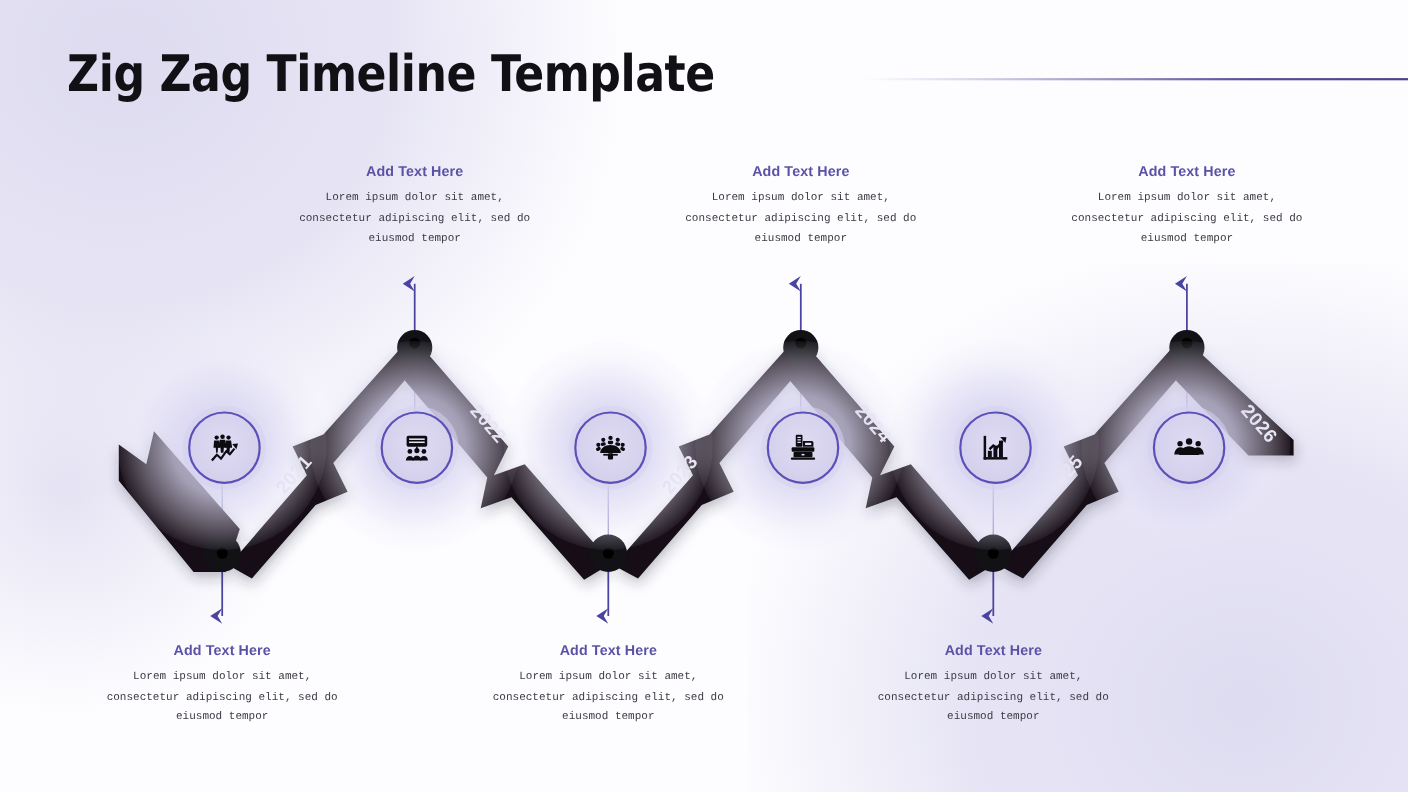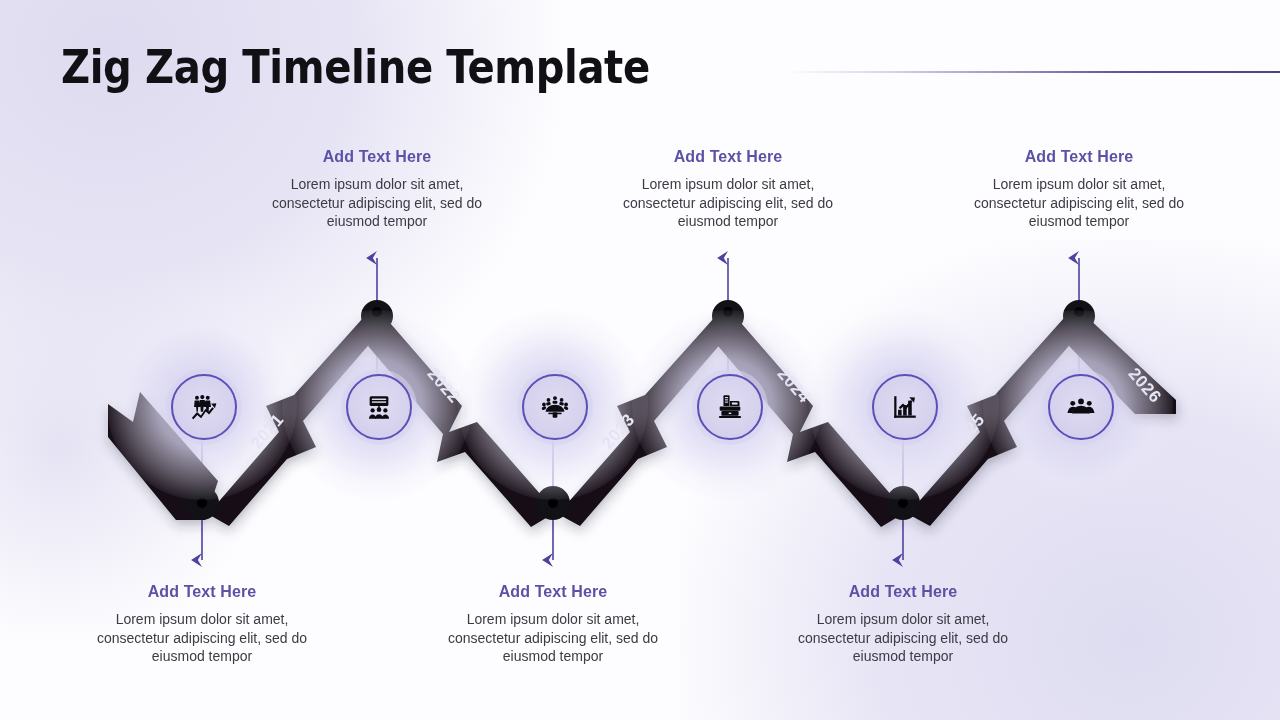--- a/index.html
+++ b/index.html
@@ -45,24 +45,24 @@
   .node-glow{
     position:absolute;width:190px;height:190px;border-radius:50%;
     background:radial-gradient(circle at 50% 50%, rgba(205,200,236,.95) 0%, rgba(219,216,242,.72) 34%, rgba(233,231,248,.30) 58%, rgba(255,255,255,0) 74%);
     z-index:3;pointer-events:none;
   }
   .node svg{width:30px;height:30px;display:block;}
 
   
   .tblock{position:absolute;width:230px;text-align:center;z-index:7;}
   .tblock h3{
-    margin:0 0 9px 0;font-size:16px;font-weight:700;color:#5b52a6;letter-spacing:.1px;
+    margin:0 0 9px 0;font-size:13px;font-weight:700;color:#5b52a6;letter-spacing:.1px;
   }
   .tblock p{
-    margin:0;font-size:14px;line-height:18.5px;color:#3b3b44;font-weight:400;
+    margin:0;font-size:10px;line-height:18.5px;color:#3b3b44;font-weight:400;font-family:Liberation Mono, monospace;
   }
 </style>
 </head>
 <body>
 
 <div id="bg-wrap">
   <div class="bg-base"></div>
   <div class="bg-tl"></div>
   <div class="bg-br"></div>
   <div class="bg-ml"></div>

